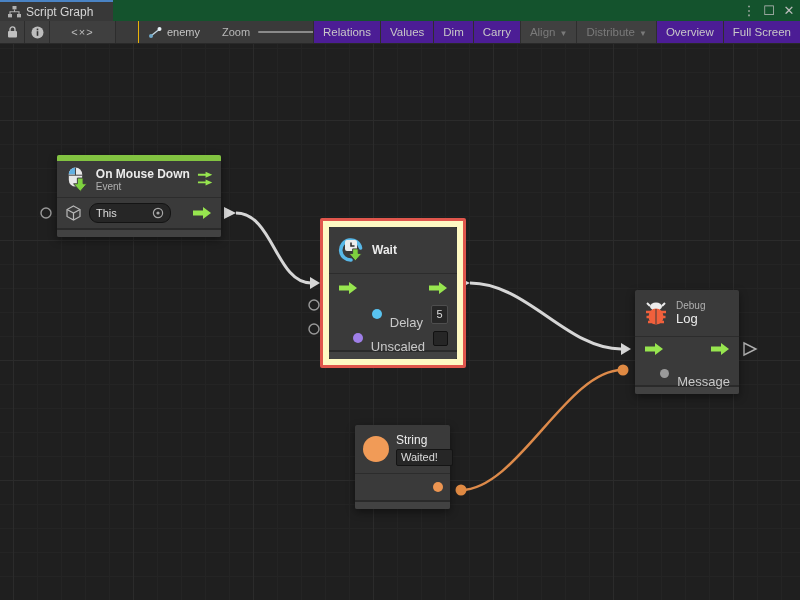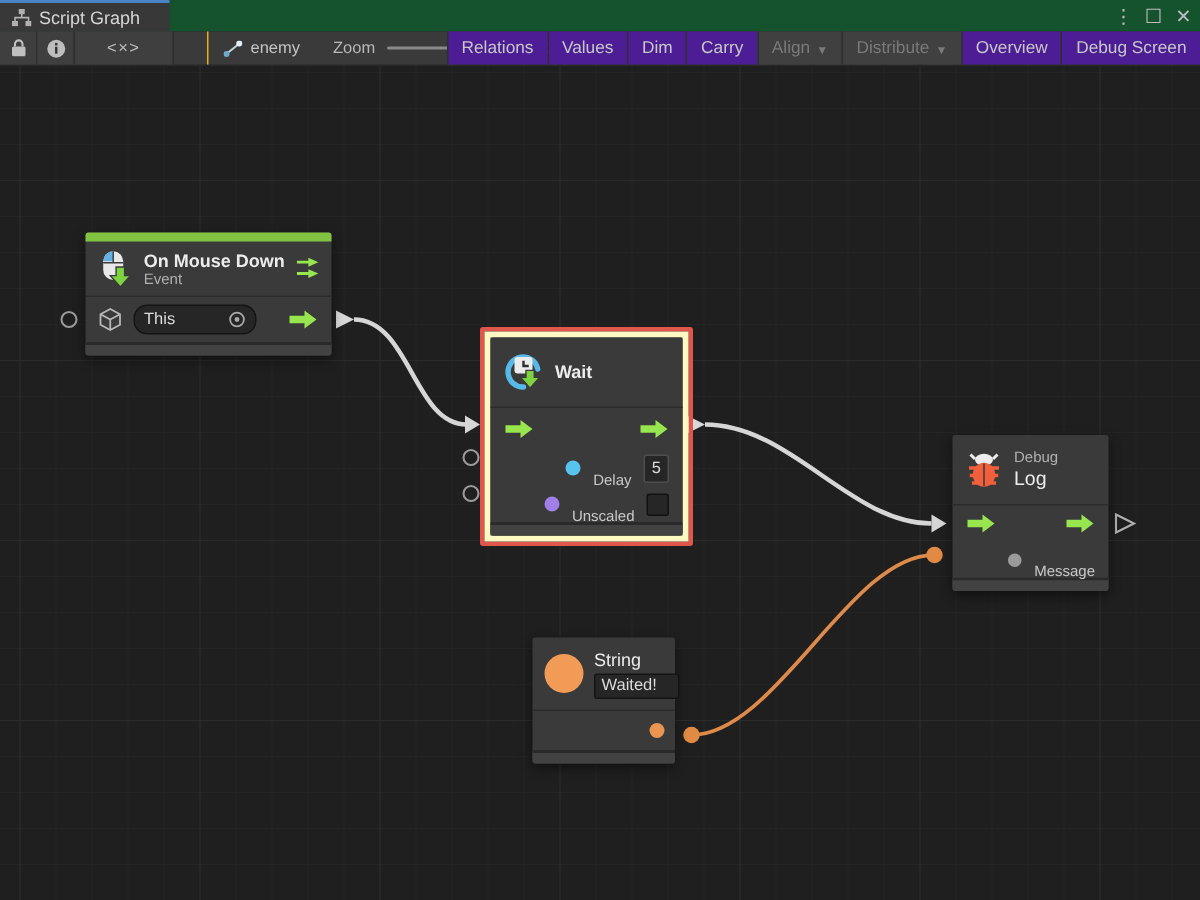--- a/index.html
+++ b/index.html
@@ -52,36 +52,36 @@
   
   .node { position:absolute; background:#3a3a3a; border-radius:2px;
     box-shadow:0 3px 8px rgba(0,0,0,0.45); }
   .nhead { display:flex; align-items:center; gap:7px; padding:0 8px; }
   .ntitle { color:#ececec; font-size:12px; font-weight:600; white-space:nowrap; }
   .nsub { color:#b0b0b0; font-size:10px; white-space:nowrap; }
   .ndiv { height:1px; background:#2c2c2c; }
   .nrow { display:flex; align-items:center; padding:0 9px; gap:8px;justify-content:flex-end; }
   .nfooter { height:9px; background:#424242; border-top:2px solid #2a2a2a;
     border-radius:0 0 2px 2px; }
-  .portlabel { color:#c9c9c9; font-size:10px; white-space:nowrap;margin-top:17px; }
+  .portlabel { color:#c9c9c9; font-size:13px; white-space:nowrap;margin-top:17px; }
   .dot { width:10px; height:10px; border-radius:50%; flex:0 0 auto; }
 
   .field { background:#262626; border:1px solid #141414; color:#dcdcdc; font-size:11px;
     display:flex; align-items:center; }
 
   
   .node-omd { left:57px; top:155px; width:164px; }
   .accent-bar { height:6px; background:#82c341; border-radius:2px 2px 0 0; }
   .node-omd .nhead { height:36px; }
   .node-omd .nrow { height:30px; }
   .this-field { width:82px; height:20px; border-radius:9px; padding:0 6px; justify-content:space-between; }
 
   
   .sel { position:absolute; left:320px; top:218px; border:3px solid #e0564c; border-radius:2px; }
-  .sel-inner { border:4px solid #fef9c3; }
+  .sel-inner { border:6px solid #fef9c3; }
   .node-wait { position:relative; width:128px; background:#3a3a3a; box-shadow:none; }
   .node-wait .nhead { height:46px; }
   .row-flow { height:28px; justify-content:space-between; }
   .row-delay { height:24px; }
   .row-unscaled { height:24px; }
   .valuebox { width:17px; height:19px; border:1px solid #4e4e4e; border-radius:2px;
     justify-content:center; }
   .checkbox { width:15px; height:15px; background:#262626; border:1px solid #111; border-radius:2px; }
 
   
@@ -174,21 +174,21 @@
         <span class="caret">▼</span>
         </div>
       <div class="tbarbtn disabled">
         <span>Distribute</span>
         <span class="caret">▼</span>
         </div>
       <div class="tbarbtn">
         <span>Overview</span>
         </div>
       <div class="tbarbtn">
-        <span>Debug Screen</span>
+        <span>Full Screen</span>
         </div>
     </div>
   </div>
 
   <div class="canvas"></div>
 
   <svg class="wires">
 
     <path d="M 236 213 C 273 213 276 283 311 283" stroke="#d6d6d6" stroke-width="3" fill="none"></path>
     <polygon points="310,277 320,283 310,289" fill="#d6d6d6"></polygon>

